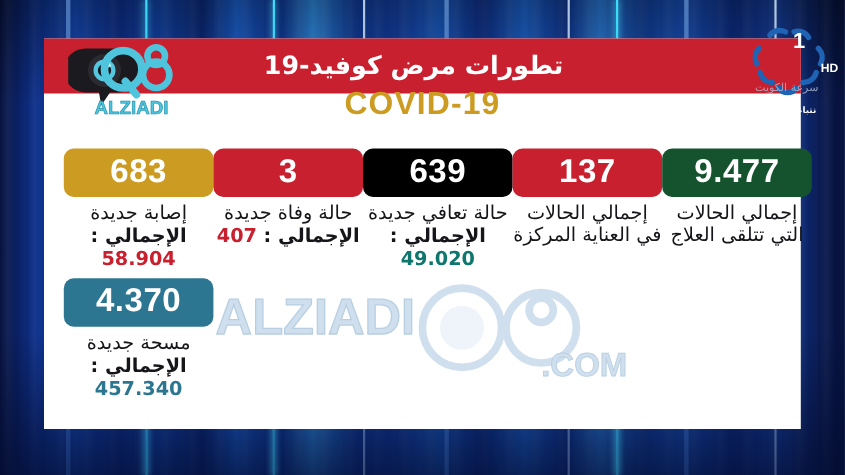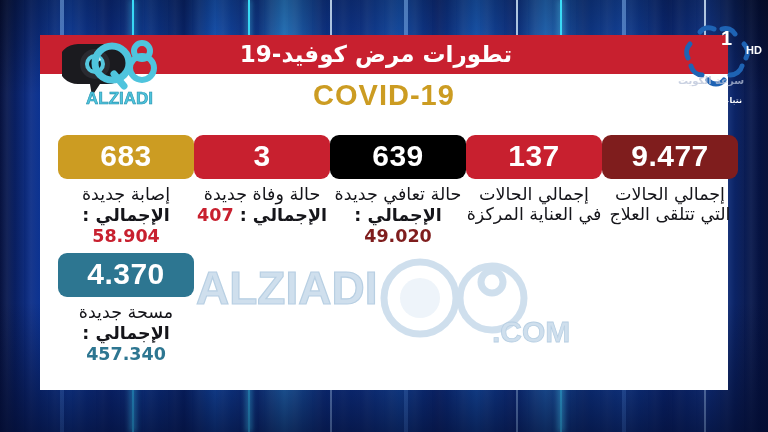--- a/index.html
+++ b/index.html
@@ -51,21 +51,21 @@
 
   
   .panel {
     position:absolute;
     left:40px; top:35px; width:688px; height:355px;
     background:#ffffff;
   }
 
   
   .title-bar {
-    position:absolute; left:0; top:0; width:100%; height:39px;
+    position:absolute; left:0; top:0; width:100%; height:50px;
     background:#c8202f;
     display:flex; align-items:center; justify-content:center;
   }
   .title-bar .title-text {
     color:#ffffff;
     font-size:23px;
     font-weight:bold;
     direction:rtl;
     letter-spacing:0px;
     line-height:1;
@@ -137,39 +137,39 @@
     line-height:1.2;
   }
   .total .t-label { color:#15151a;margin-top:22px; }
 
   
   .channel-bug {
     position:absolute; right:14px; top:22px;
     width:76px; height:66px; z-index:7;
   }
   .hd-tag {
-    position:absolute; right:6px; top:44px;
+    position:absolute; right:6px; top:56px;
     color:#ffffff; font-size:11px; font-weight:bold;
     font-family:"Liberation Sans", sans-serif;
     z-index:8;
   }
   .bug-num {
     position:absolute; right:36px; top:28px;
     color:#ffffff; font-size:20px; font-weight:bold;
     font-family:"Liberation Sans", sans-serif;
     z-index:8; line-height:1;
   }
   .bug-sub {
     position:absolute; right:26px; top:49px;
     color:#ffffff; font-size:8px; font-weight:bold;
     direction:rtl; z-index:8; line-height:1;margin-top:48px;
   }
   .bug-arabic-faint {
     position:absolute; right:24px; top:76px;
-    color:#b8c2d8; font-size:10px; font-weight:bold;
+    color:#b8c2d8; font-size:10px; font-weight:normal;
     direction:rtl; z-index:8; opacity:0.75; line-height:1;
   }
 </style>
 </head>
 <body>
 
 <div class="bg">
   <div class="streak cyan" style="left:132px"></div>
   <div class="streak cyan" style="left:248px"></div>
   <div class="streak white" style="left:330px"></div>
@@ -238,32 +238,32 @@
         <span class="t-label">الإجمالي :</span>
         <span style="color:#c8202f">407</span>
       </div>
     </div>
 
     <div class="cell">
       <div class="badge" style="background:#000000">639</div>
       <div class="label">حالة تعافي جديدة</div>
       <div class="total">
         <span class="t-label">الإجمالي :</span>
-        <span style="color:#7f1d1d">49.020</span>
+        <span style="color:#0f766e">49.020</span>
       </div>
     </div>
 
     <div class="cell">
       <div class="badge" style="background:#c8202f">137</div>
       <div class="label">إجمالي الحالات</div>
       <div class="label" style="margin-top:0">في العناية المركزة</div>
     </div>
 
     <div class="cell">
-      <div class="badge" style="background:#7f1d1d">9.477</div>
+      <div class="badge" style="background:#14532d">9.477</div>
       <div class="label">إجمالي الحالات</div>
       <div class="label" style="margin-top:0">التي تتلقى العلاج</div>
     </div>
 
     <div class="cell">
       <div class="badge" style="background:#2d7691">4.370</div>
       <div class="label">مسحة جديدة</div>
       <div class="total">
         <span class="t-label">الإجمالي :</span>
         <span style="color:#2d7691">457.340</span>

